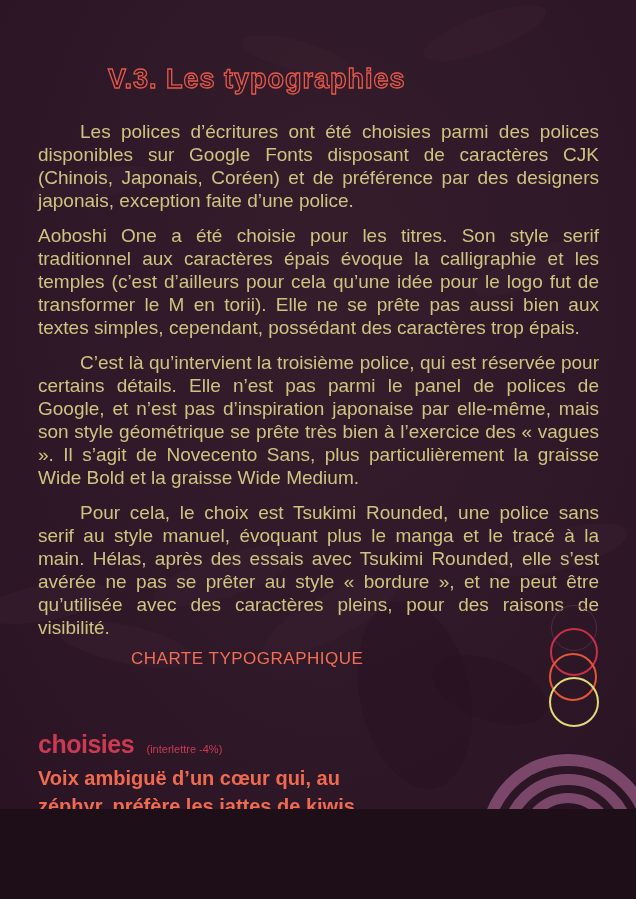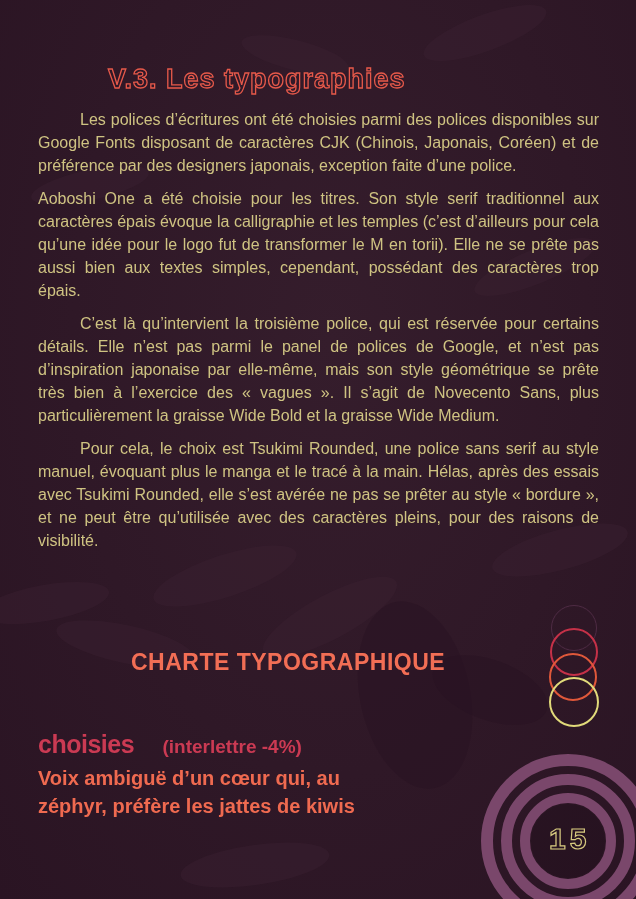--- a/index.html
+++ b/index.html
@@ -17,21 +17,21 @@
     --circle-orange: #E0583A;
     --circle-yellow: #E1DA7A;
     --leaf: #3B2233;
     --leaf-dark: #271222;
   }
   * { box-sizing: border-box; }
   html, body { margin: 0; padding: 0; background: #1d0e18; }
   .page {
     position: relative;
     width: 636px;
-    height: 899px;
+    height: 809px;
     margin: 0 auto;
     overflow: hidden;
     background: radial-gradient(ellipse at 52% 38%, #351d2c 0%, var(--background, #2F1827) 55%, #2a1423 100%);
     font-family: "Liberation Sans", "DejaVu Sans", sans-serif;
   }
 
   
   .leaf {
     position: absolute;
     border-radius: 50%;
@@ -60,37 +60,37 @@
   }
 
   
   .body-text {
     position: absolute;
     left: 38px;
     top: 108px;
     width: 561px;
   }
   .body-text p {
-    margin: 0 0 10px 0;
-    font-size: 16px;
+    margin: 12px 0 10px 0;
+    font-size: 19px;
     line-height: 23px;
     text-align: justify;
     text-indent: 42px;
     color: var(--body-text, #CFC382);
   }
   .body-text p.no-indent { text-indent: 0; }
 
   
   .charte {
     position: absolute;
     left: 131px;
     top: 649px;
     margin: 0;
-    font-size: 23px;
-    font-weight: bold;
+    font-size: 17px;
+    font-weight: normal;
     letter-spacing: 0.5px;
     color: var(--heading-coral, #F26E55);
     white-space: nowrap;
   }
 
   
   .cascade-circle {
     position: absolute;
     border-radius: 50%;
     background: transparent;
@@ -113,23 +113,23 @@
     letter-spacing: 0.3px;
     color: var(--specimen-label, #DCD18B);
   }
   .spec-big {
     font-size: 25px;
     font-weight: bold;
     letter-spacing: -0.5px;
     color: var(--specimen-red, #CB3A53);
   }
   .spec-note {
-    font-size: 19px;
-    font-weight: bold;
-    margin-left: 24px;
+    font-size: 11px;
+    font-weight: normal;
+    margin-left: 8px;
     color: var(--specimen-red, #CB3A53);
   }
   .spec-line2 { margin-top: 3px; }
   .pangram {
     margin-top: 5px;
     font-size: 20px;
     font-weight: bold;
     line-height: 28px;
     color: var(--pangram-coral, #EF6A50);
   }

